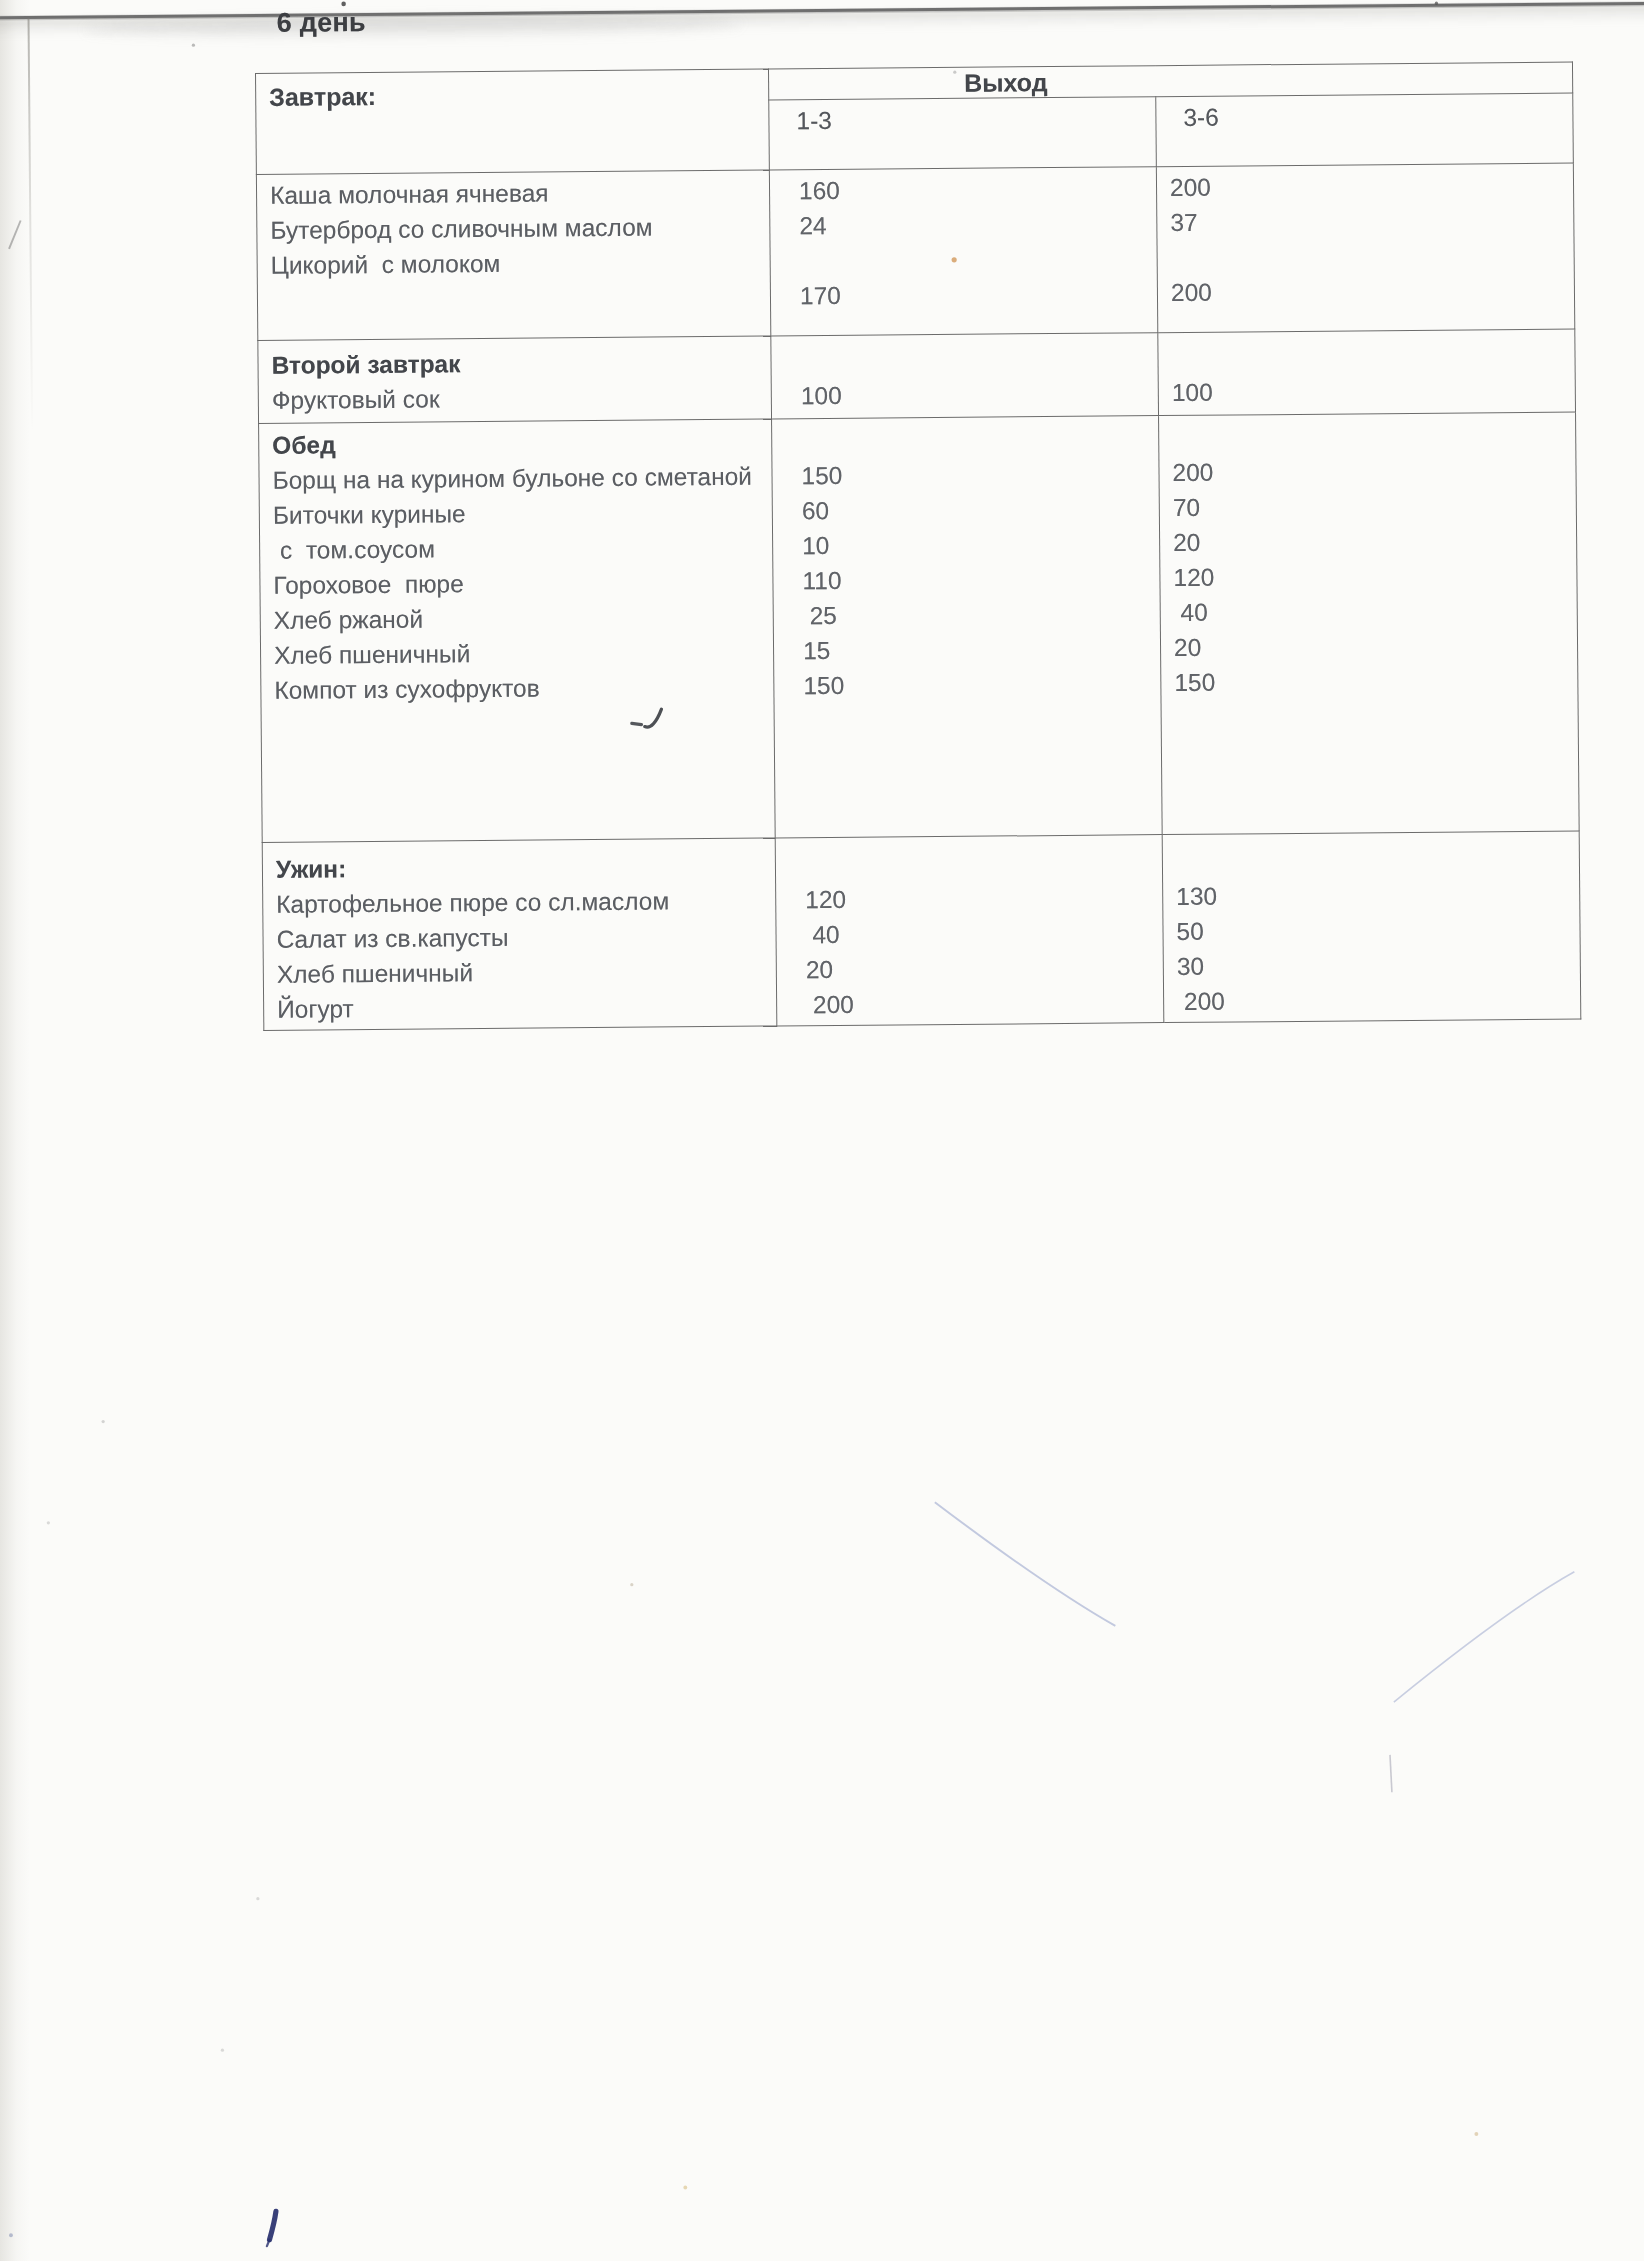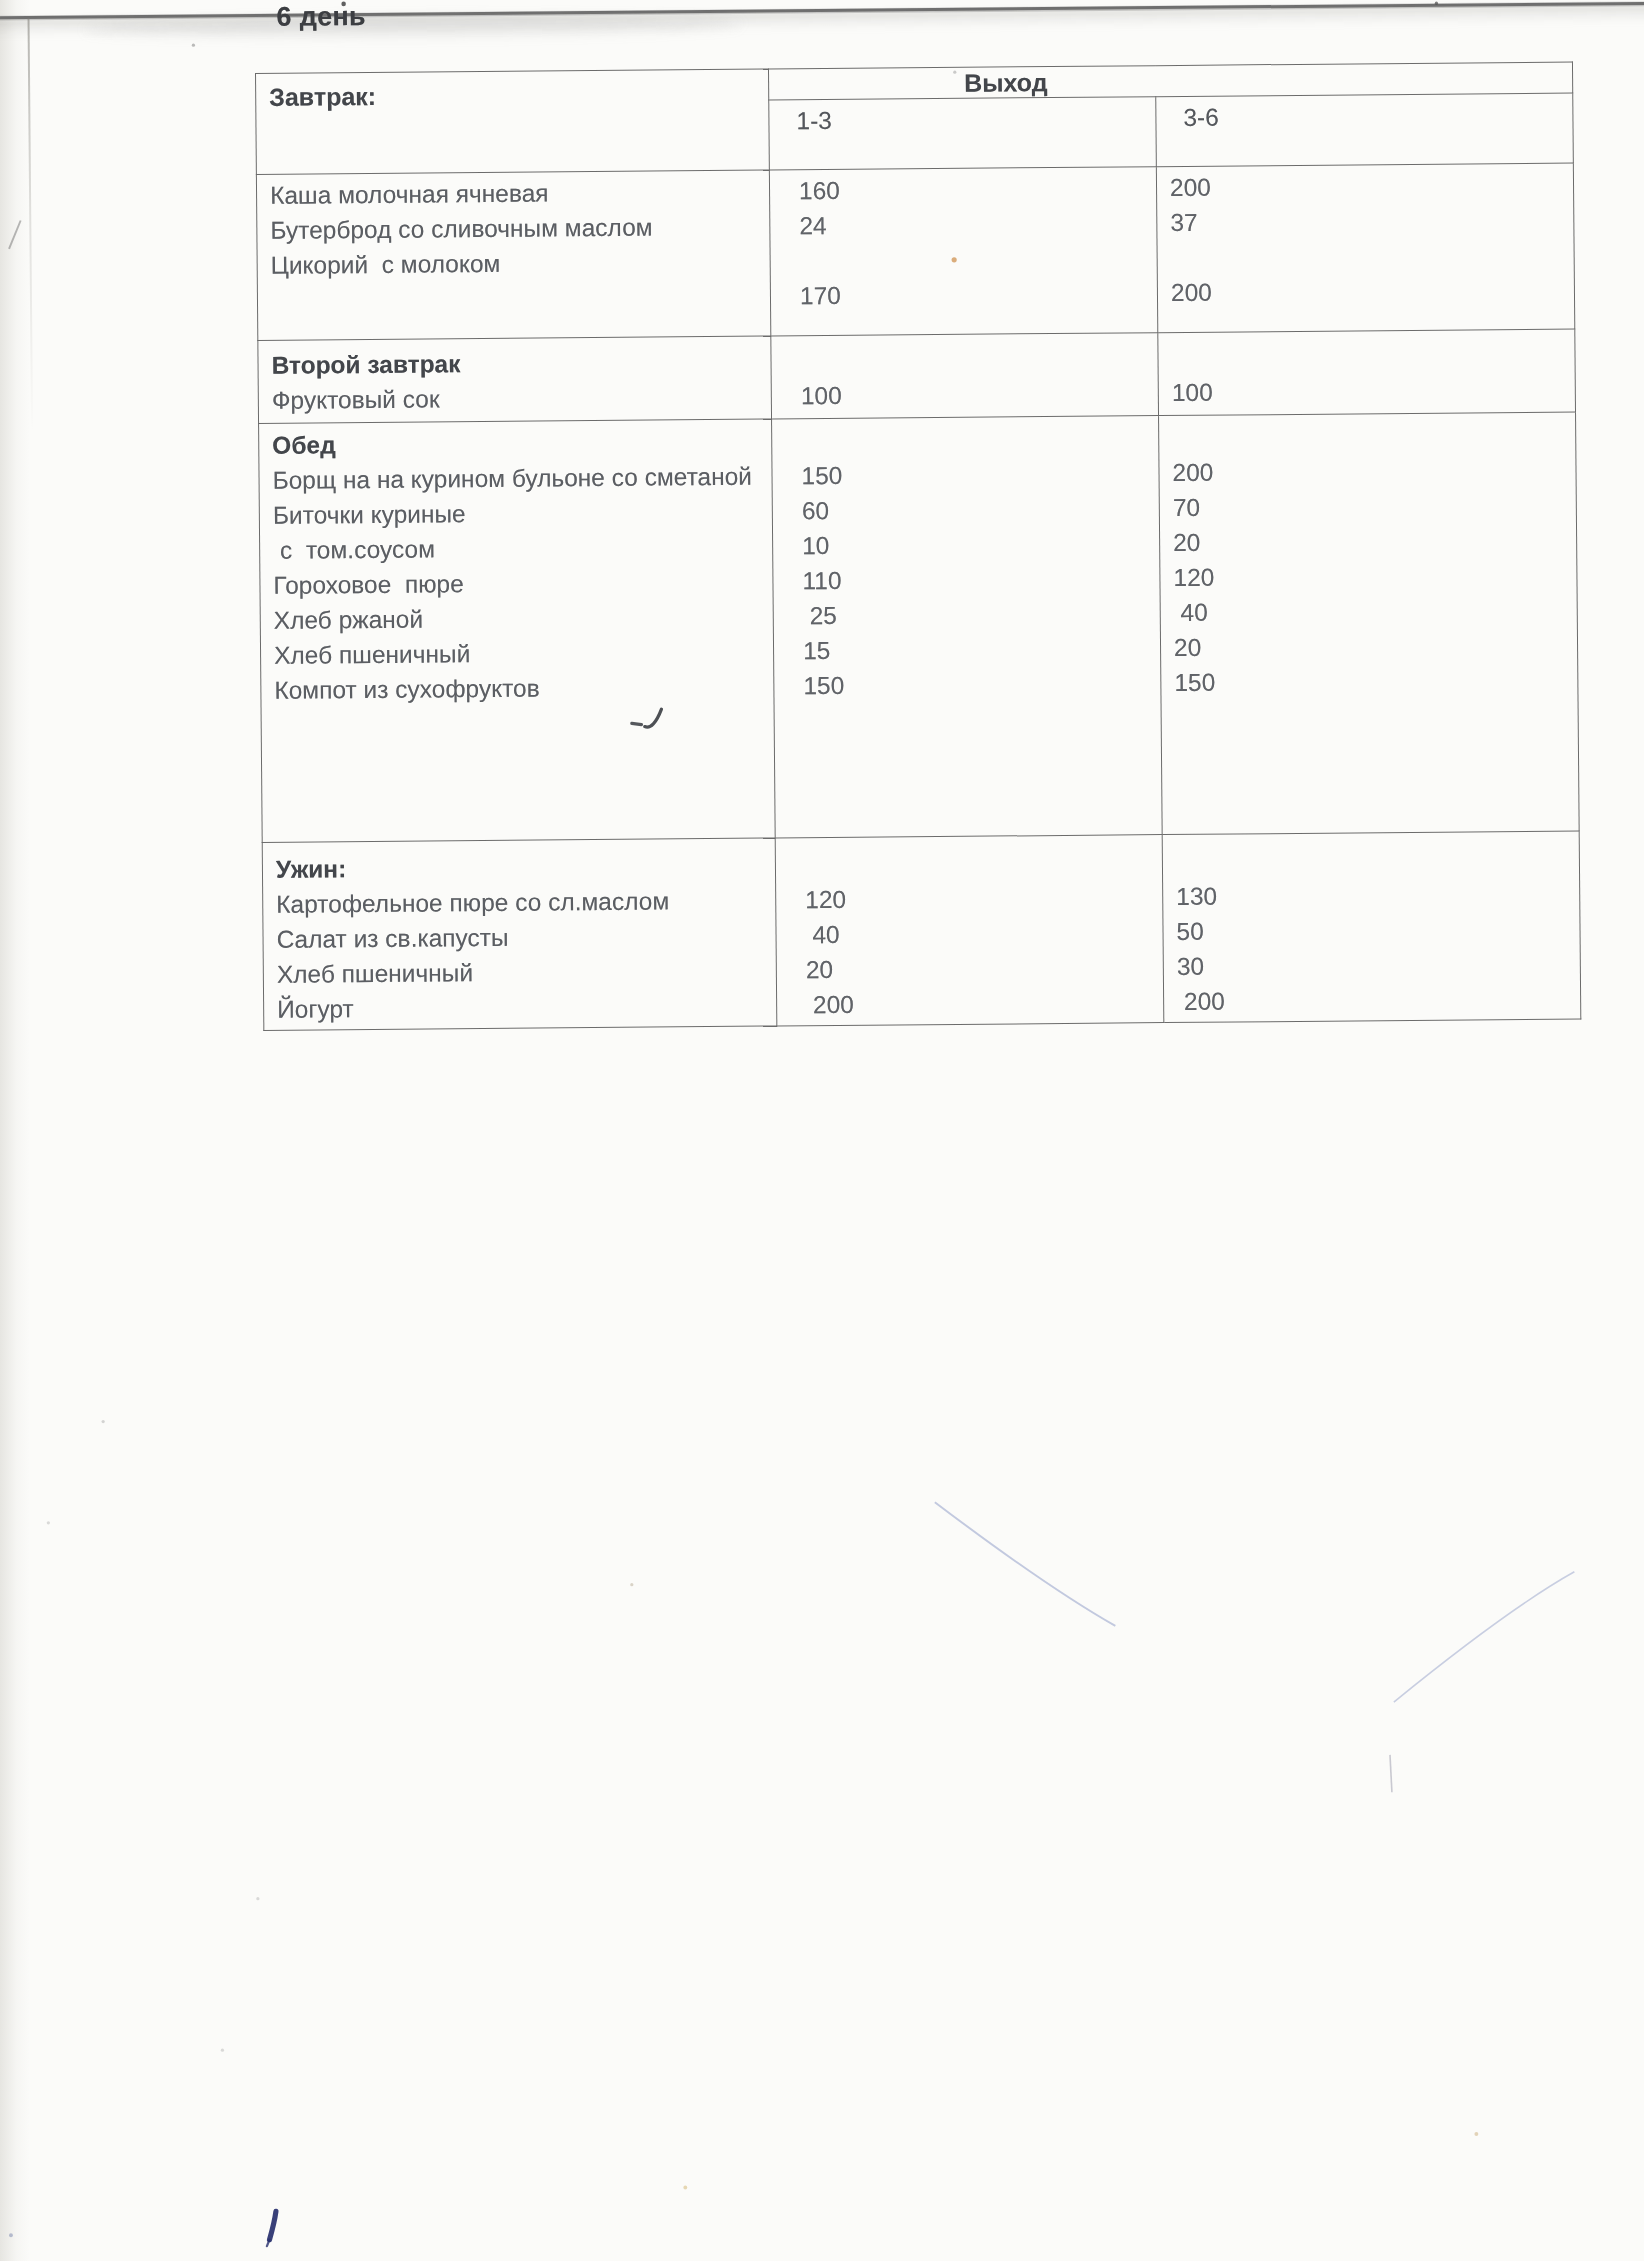--- a/index.html
+++ b/index.html
@@ -35,21 +35,21 @@
   .top-smudge2{
     position:absolute;left:84px;top:19.3px;width:658px;height:18px;
     background:rgba(138,138,135,.16);
     filter:blur(5.8px);border-radius:50%;
   }
   .paper-edge{
     position:absolute;left:28px;top:15.5px;width:1.9px;height:413px;
     background:linear-gradient(to bottom, rgba(125,123,116,.55), rgba(150,148,142,.28) 45%, rgba(180,178,172,0));
   }
   .day-title{
-    position:absolute;left:277px;top:2px;
+    position:absolute;left:277px;top:8px;
     font-size:27px;font-weight:bold;color:#3c3e42;
     letter-spacing:0.3px;
     text-shadow:0 0 0.6px rgba(70,72,76,.5);
   }
   
   table.menu{
     position:absolute;left:255px;top:73px;width:1317px;
     border-collapse:collapse;table-layout:fixed;
     font-size:24.5px;color:#5b5e63;
     text-shadow:0 0 0.6px rgba(95,98,103,.45);

